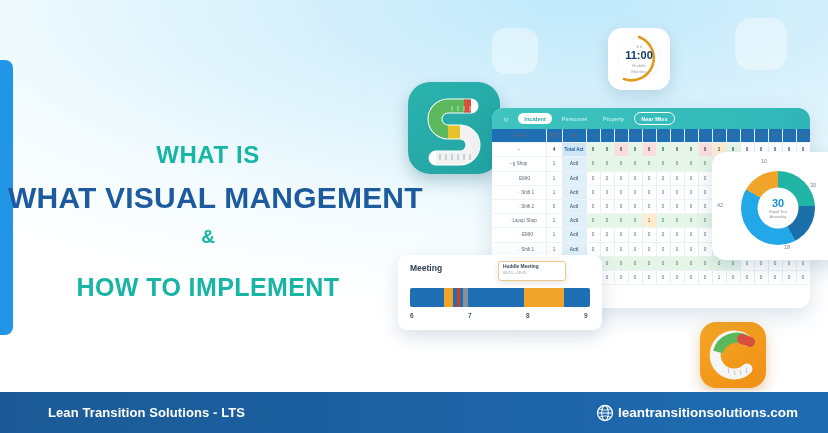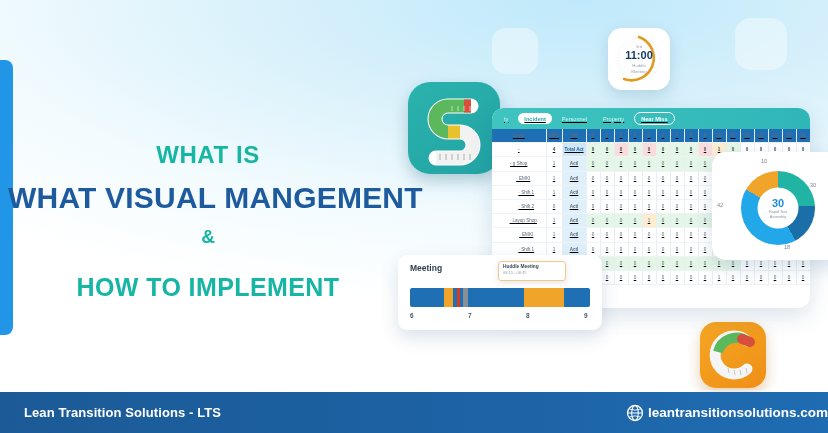--- a/index.html
+++ b/index.html
@@ -53,35 +53,35 @@
     margin-top:28px;line-height:1.1;
   }
 
   
   .footer{
     position:absolute;left:0;bottom:0;width:828px;height:41px;
     background:linear-gradient(90deg,#1b5a96 0%,#1d62a4 55%,#1f6cb2 100%);
     display:flex;align-items:center;
   }
   .footer-left{
-    color:#ffffff;font-size:13px;font-weight:bold;margin-left:24px;letter-spacing:.1px;
+    color:#ffffff;font-size:13px;font-weight:bold;margin-left:48px;letter-spacing:.1px;
   }
   .footer-right{
-    margin-left:auto;display:flex;align-items:center;gap:4px;
+    margin-left:auto;margin-right:30px;display:flex;align-items:center;gap:4px;
   }
   .footer-url{color:#ffffff;font-size:13.5px;font-weight:bold;}
   .globe{width:18px;height:18px;display:block;}
   .footer-topline{
     position:absolute;left:0;bottom:41px;width:828px;height:2px;
     background:rgba(255,255,255,.35);
   }
 
   
   .card{position:absolute;background:#fff;border-radius:10px;
-        box-shadow:0 6px 18px rgba(30,80,130,.14);text-decoration:underline;}
+        box-shadow:0 6px 18px rgba(30,80,130,.14);}
 
   
   .icon-s{
     position:absolute;left:408px;top:82px;width:92px;height:92px;border-radius:22px;
     background:linear-gradient(145deg,#2bb3ad 0%,#22a3a4 100%);
     box-shadow:0 7px 16px rgba(20,90,110,.28);
   }
   .icon-c{
     position:absolute;left:700px;top:322px;width:66px;height:66px;border-radius:16px;
     background:linear-gradient(145deg,#f5a623 0%,#ef8f16 100%);

